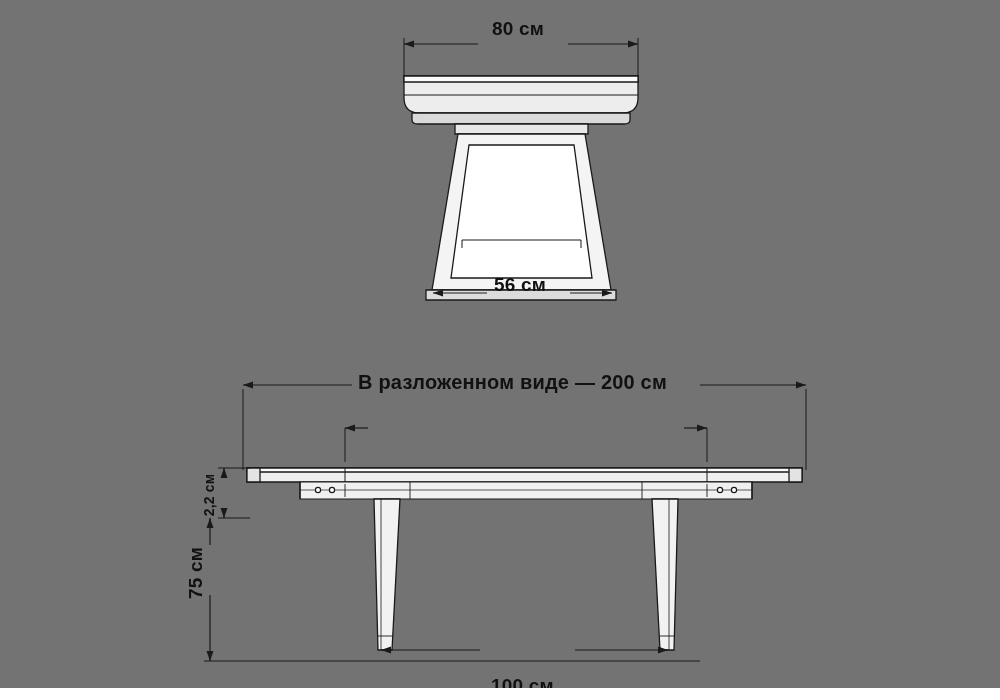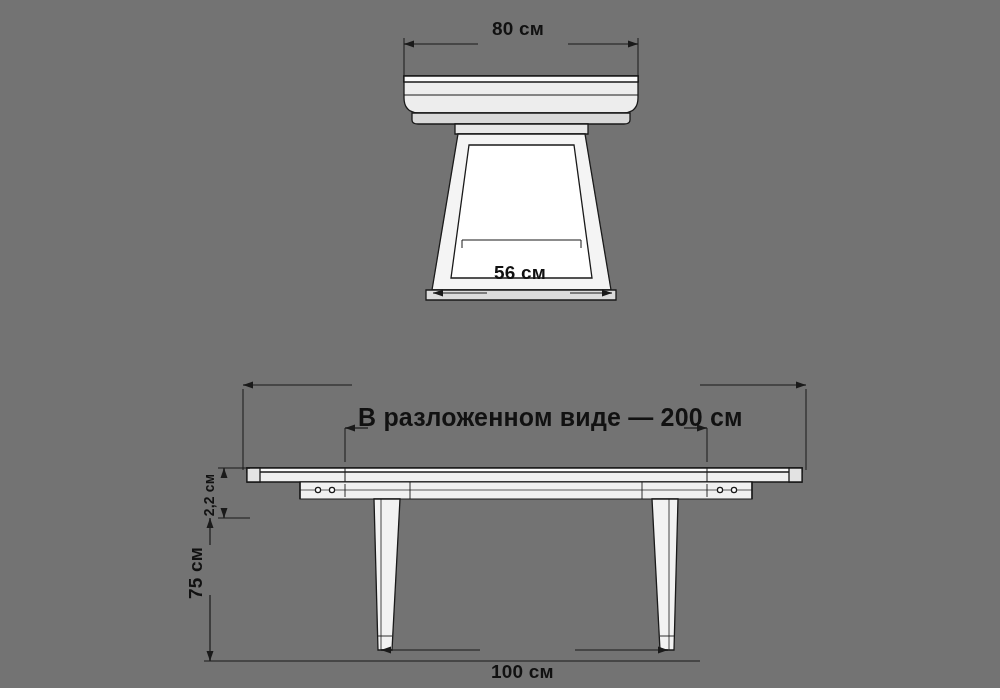--- a/index.html
+++ b/index.html
@@ -20,22 +20,21 @@
   }
   .dim-label {
     position: absolute;
     font-size: 19px;
     font-weight: bold;
     color: #111111;
     white-space: nowrap;
     letter-spacing: 0.2px;
   }
   .dim-label.big {
-    font-size: 25px;
-    margin-top: 32px;
+    font-size: 20px;
   }
   .dim-label.small {
     font-size: 14px;
   }
   .vertical {
     transform-origin: center center;
   }
   svg {
     position: absolute;
     left: 0;
@@ -165,24 +164,24 @@
         <line x1="381" y1="650" x2="480" y2="650"></line>
         <line x1="575" y1="650" x2="668" y2="650"></line>
         <path d="M381,650 L391,646.5 L391,653.5 Z" fill="#1a1a1a" stroke="none"></path>
         <path d="M668,650 L658,646.5 L658,653.5 Z" fill="#1a1a1a" stroke="none"></path>
       </g>
     </g>
   </svg>
 
   <div class="dim-label" style="left:492px; top:18px;">80 см</div>
 
-  <div class="dim-label" style="left:494px; top:262px;">56 см</div>
+  <div class="dim-label" style="left:494px; top:274px;">56 см</div>
 
   <div class="dim-label big" style="left:358px; top:371px;">В разложенном виде — 200 см</div>
 
 
   <div class="dim-label small vertical" style="left:188px; top:487px; transform: rotate(-90deg);">2,2 см</div>
 
   <div class="dim-label vertical" style="left:170px; top:562px; transform: rotate(-90deg);">75 см</div>
 
-  <div class="dim-label" style="left:491px; top:661px;text-align:center;">100 см</div>
+  <div class="dim-label" style="left:491px; top:675px;text-align:center;">100 см</div>
 
 </div>
 
 </body></html>

